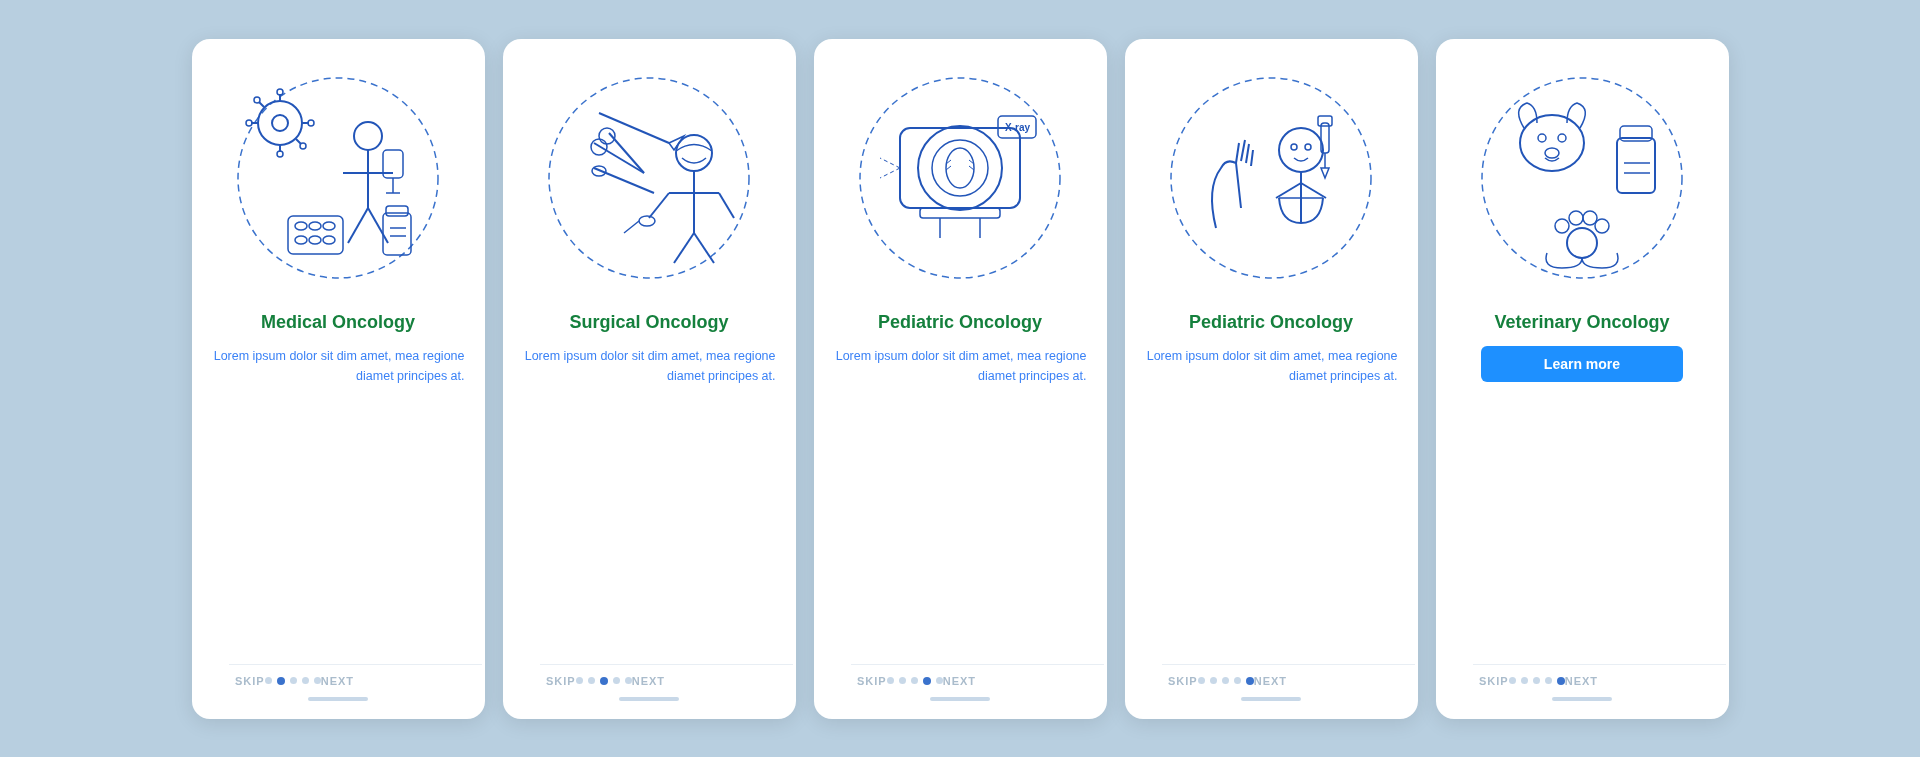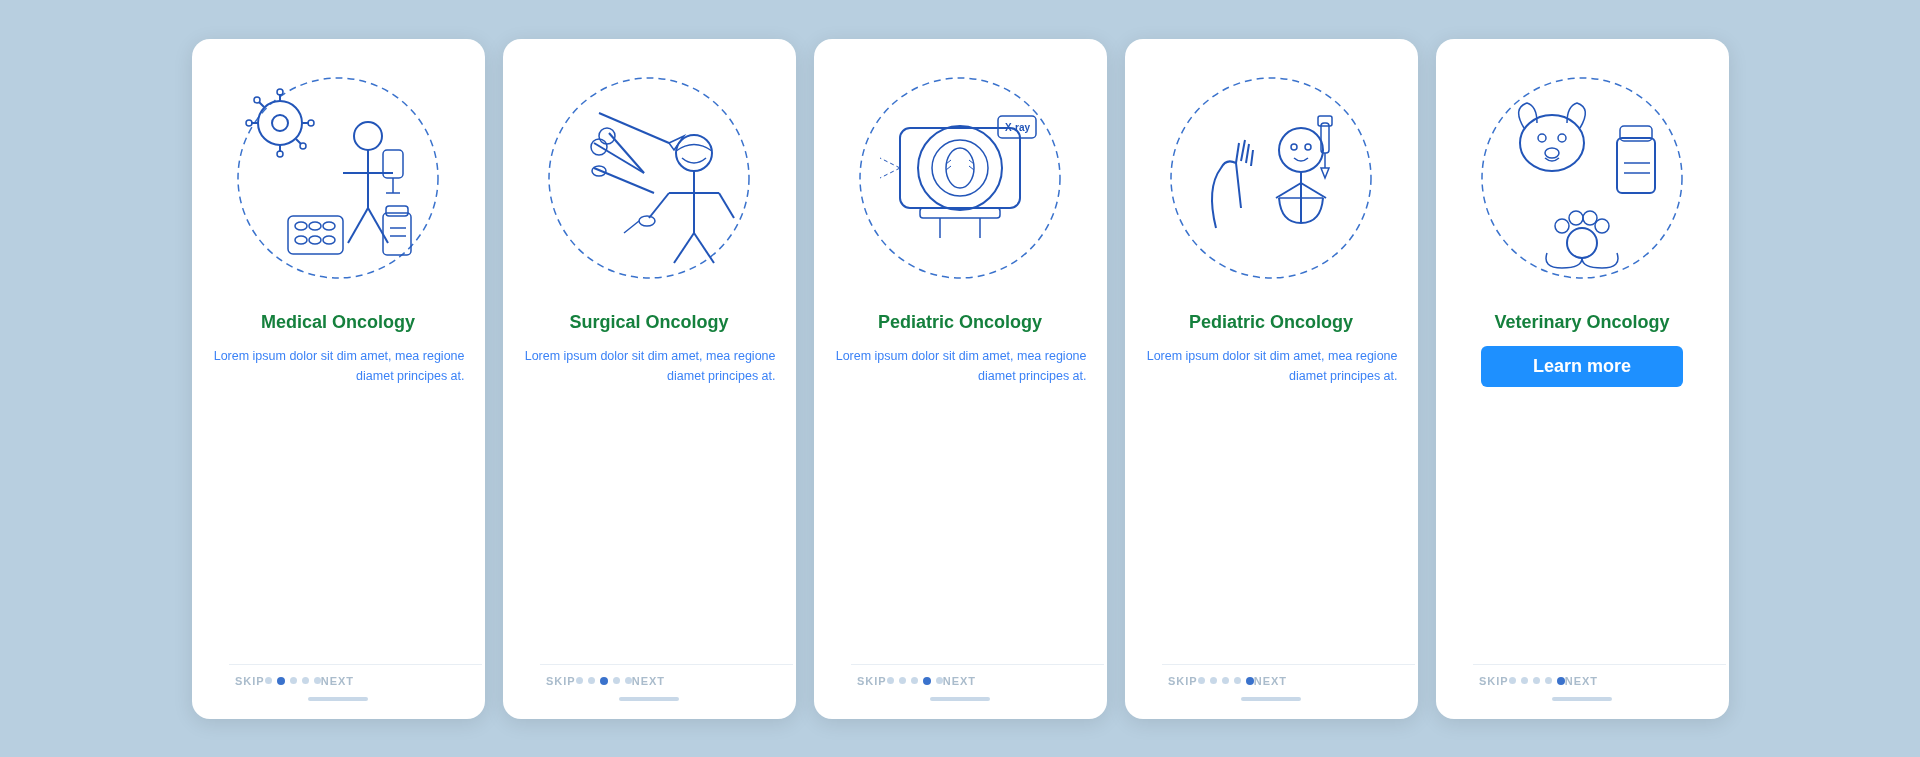--- a/index.html
+++ b/index.html
@@ -68,21 +68,21 @@
       margin-bottom: 16px;
       flex: 1;
     }
 
     .learn-more-btn {
       background: #1e90ff;
       color: #fff;
       border: none;
       border-radius: 6px;
       padding: 10px 36px;
-      font-size: 18px;
+      font-size: 14px;
       font-weight: 600;
       cursor: pointer;
       margin-bottom: 12px;
       width: 80%;
     }
 
     .card-footer {
       display: flex;
       align-items: center;
       justify-content: flex-start;

